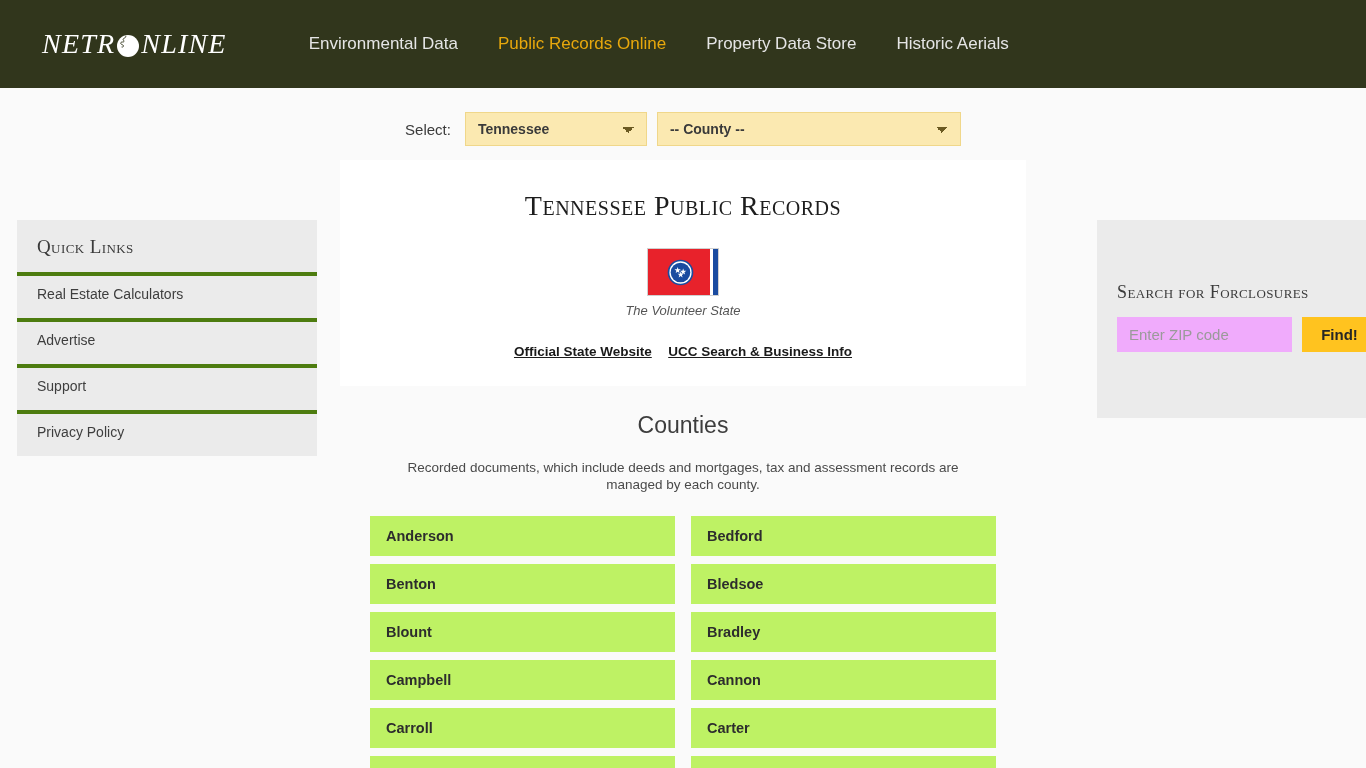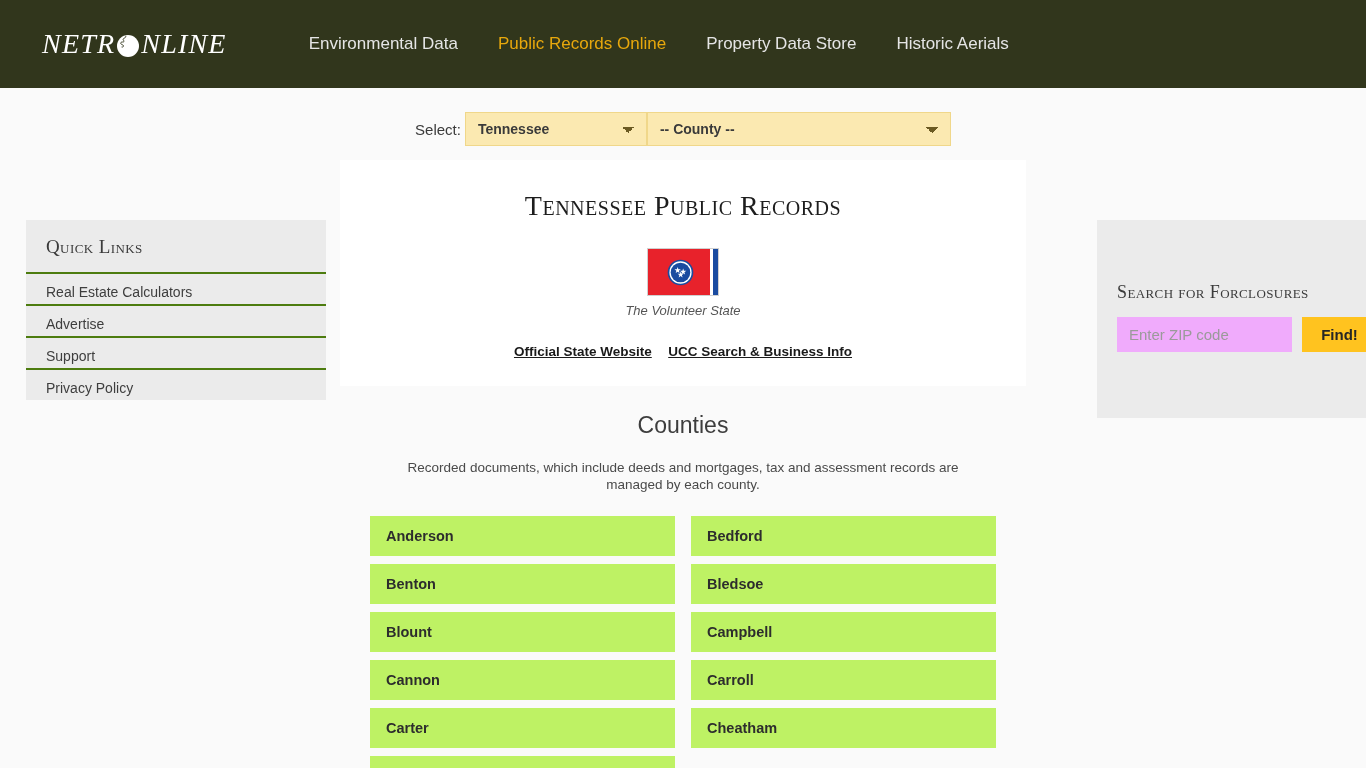--- a/index.html
+++ b/index.html
@@ -73,41 +73,41 @@
   
   .page {
     position: relative;
     width: 1366px;
     height: 680px;
   }
 
   
   .left-sidebar {
     position: absolute;
-    left: 26px;
+    left: 17px;
     top: 132px;
     width: 300px;
     background: #ebebeb;
   }
 
   .ls-title {
     font-family: "Liberation Serif", serif;
     font-variant: small-caps;
     font-size: 19px;
     color: #3b3b3b;
     padding: 16px 20px 14px 20px;
     letter-spacing: .4px;
   }
 
   .ls-link {
     display: block;
     font-size: 14px;
     color: #3e3e3e;
-    padding: 10px 20px 4px 20px;
-    border-top: 2px solid #4d7c0f;
+    padding: 10px 20px 16px 20px;
+    border-top: 4px solid #4d7c0f;
     text-decoration: none;
     cursor: pointer;
   }
 
   
   .right-sidebar {
     position: absolute;
     left: 1097px;
     top: 132px;
     width: 300px;
@@ -157,20 +157,21 @@
     left: 340px;
     top: 0;
     width: 686px;
   }
 
   .select-bar {
     display: flex;
     align-items: center;
     justify-content: center;
     height: 62px;
+    gap: 10px;
     padding-top: 20px;
   }
 
   .select-label { font-size: 15px; color: #3a3a3a; margin-right: 4px; }
 
   .styled-select {
     appearance: none;
     -webkit-appearance: none;
     background: #fbe9b1;
     border: 1px solid #f0d78a;
@@ -370,20 +371,21 @@
 
     <h2 class="counties-heading">Counties</h2>
     <p class="counties-desc">Recorded documents, which include deeds and mortgages, tax and assessment records are managed by each county.</p>
 
     <div class="county-grid">
       <a class="county-btn" href="#">Anderson</a>
       <a class="county-btn" href="#">Bedford</a>
       <a class="county-btn" href="#">Benton</a>
       <a class="county-btn" href="#">Bledsoe</a>
       <a class="county-btn" href="#">Blount</a>
+      <a class="county-btn" href="#">Bradley</a>
       <a class="county-btn" href="#">Campbell</a>
       <a class="county-btn" href="#">Cannon</a>
       <a class="county-btn" href="#">Carroll</a>
       <a class="county-btn" href="#">Carter</a>
       <a class="county-btn" href="#">Cheatham</a>
       <a class="county-btn" href="#">Chester</a>
 
     </div>
 
   </main>

